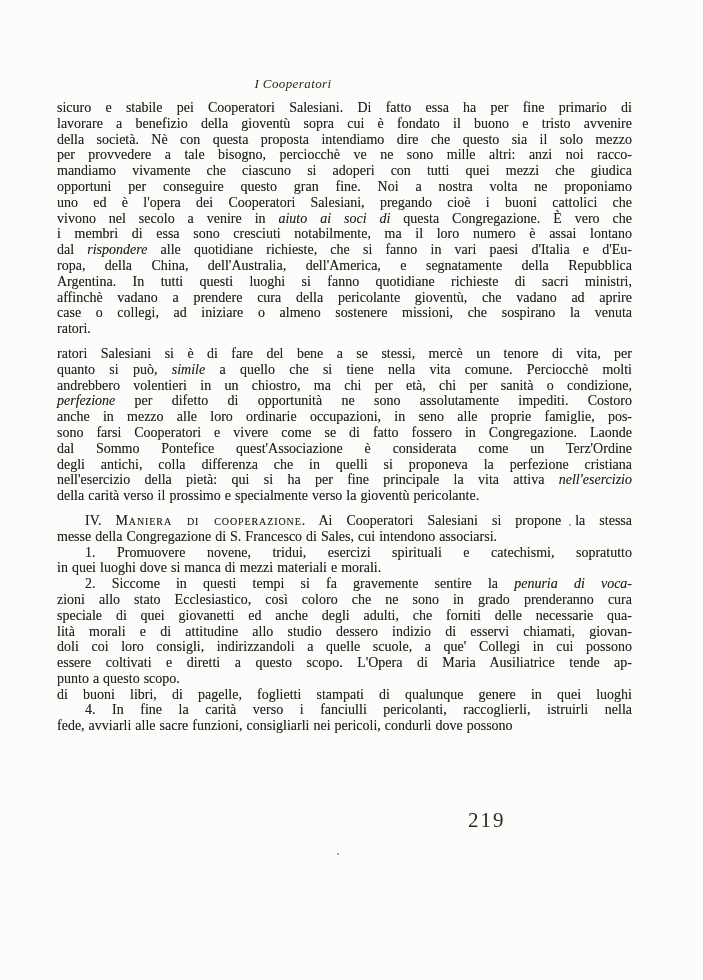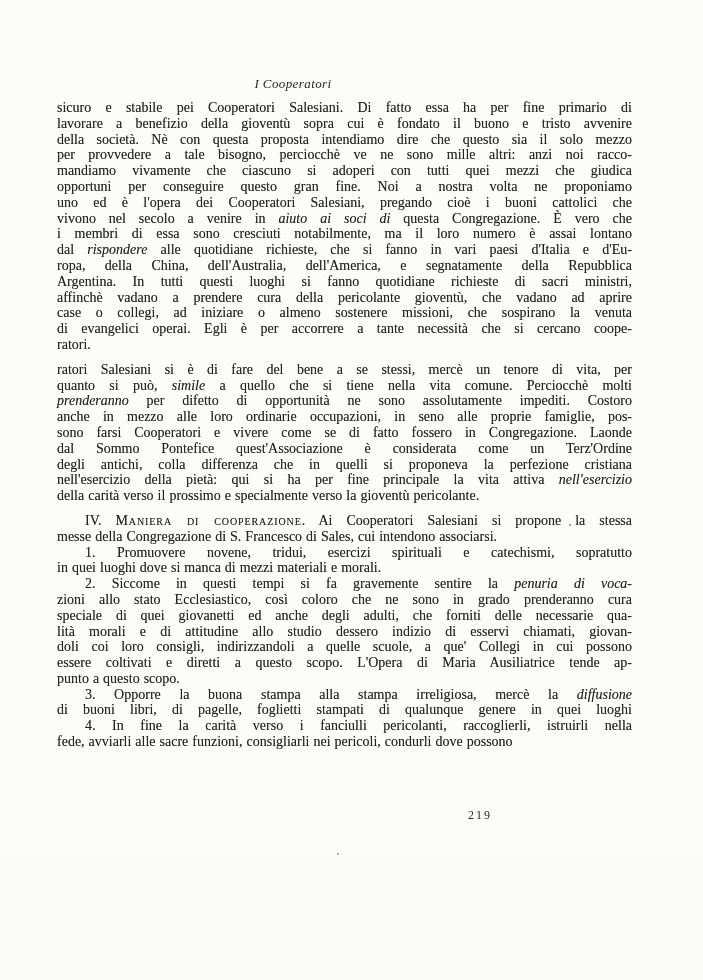--- a/index.html
+++ b/index.html
@@ -49,21 +49,21 @@
   .line.indent { text-indent: 28px; }
   .line i { font-style: italic; margin-top: 27px; }
   .sc {
     font-variant: small-caps;
     letter-spacing: 0.9px;
   }
   .page-number {
     position: absolute;
     top: 808px;
     left: 468px;
-    font-size: 12px;
+    font-size: 21px;
     letter-spacing: 2px;
     color: #2a2824;
   }
   .speck {
     position: absolute;
     background: #8f8f8c;
     border-radius: 50%;
   }
 </style>
 </head>
@@ -82,27 +82,27 @@
         <div class="line">mandiamo vivamente che ciascuno si adoperi con tutti quei mezzi che giudica</div>
         <div class="line">opportuni per conseguire questo gran fine. Noi a nostra volta ne proponiamo</div>
         <div class="line">uno ed è l'opera dei Cooperatori Salesiani, pregando cioè i buoni cattolici che</div>
         <div class="line">vivono nel secolo a venire in <i>aiuto ai soci di</i> questa Congregazione. È vero che</div>
         <div class="line">i membri di essa sono cresciuti notabilmente, ma il loro numero è assai lontano</div>
         <div class="line">dal <i>rispondere</i> alle quotidiane richieste, che si fanno in vari paesi d'Italia e d'Eu-</div>
         <div class="line">ropa, della China, dell'Australia, dell'America, e segnatamente della Repubblica</div>
         <div class="line">Argentina. In tutti questi luoghi si fanno quotidiane richieste di sacri ministri,</div>
         <div class="line">affinchè vadano a prendere cura della pericolante gioventù, che vadano ad aprire</div>
         <div class="line">case o collegi, ad iniziare o almeno sostenere missioni, che sospirano la venuta</div>
-        <div class="line">di evangelici operai. Egli è per accorrere a tante necessità che si cercano coope-</div>
         <div class="line last">ratori.</div>
       </div>
       <div class="para space-before">
         <div class="line">ratori Salesiani si è di fare del bene a se stessi, mercè un tenore di vita, per</div>
         <div class="line">quanto si può, <i>simile</i> a quello che si tiene nella vita comune. Perciocchè molti</div>
-        <div class="line"><i>prenderanno</i> per difetto di opportunità ne sono assolutamente impediti. Costoro</div>
+        <div class="line">andrebbero volentieri in un chiostro, ma chi per età, chi per sanità o condizione,</div>
+        <div class="line"><i>perfezione</i> per difetto di opportunità ne sono assolutamente impediti. Costoro</div>
         <div class="line">anche in mezzo alle loro ordinarie occupazioni, in seno alle proprie famiglie, pos-</div>
         <div class="line">sono farsi Cooperatori e vivere come se di fatto fossero in Congregazione. Laonde</div>
         <div class="line">dal Sommo Pontefice quest'Associazione è considerata come un Terz'Ordine</div>
         <div class="line">degli antichi, colla differenza che in quelli si proponeva la perfezione cristiana</div>
         <div class="line">nell'esercizio della pietà: qui si ha per fine principale la vita attiva <i>nell'esercizio</i></div>
         <div class="line last">della carità verso il prossimo e specialmente verso la gioventù pericolante.</div>
       </div>
       <div class="para space-before">
         <div class="line indent">IV. <span class="sc">Maniera di cooperazione</span>. Ai Cooperatori Salesiani si propone la stessa</div>
         <div class="line last">messe della Congregazione di S. Francesco di Sales, cui intendono associarsi.</div>
@@ -114,21 +114,20 @@
       <div class="para">
         <div class="line indent">2. Siccome in questi tempi si fa gravemente sentire la <i>penuria di voca-</i></div>
         <div class="line">zioni allo stato Ecclesiastico, così coloro che ne sono in grado prenderanno cura</div>
         <div class="line">speciale di quei giovanetti ed anche degli adulti, che forniti delle necessarie qua-</div>
         <div class="line">lità morali e di attitudine allo studio dessero indizio di esservi chiamati, giovan-</div>
         <div class="line">doli coi loro consigli, indirizzandoli a quelle scuole, a que' Collegi in cui possono</div>
         <div class="line">essere coltivati e diretti a questo scopo. L'Opera di Maria Ausiliatrice tende ap-</div>
         <div class="line last">punto a questo scopo.</div>
       </div>
       <div class="para">
-        <div class="line indent">3. Opporre la buona stampa alla stampa irreligiosa, mercè la <i>diffusione</i></div>
         <div class="line">di buoni libri, di pagelle, foglietti stampati di qualunque genere in quei luoghi</div>
       </div>
       <div class="para">
         <div class="line indent">4. In fine la carità verso i fanciulli pericolanti, raccoglierli, istruirli nella</div>
         <div class="line last">fede, avviarli alle sacre funzioni, consigliarli nei pericoli, condurli dove possono</div>
       </div>
     </div>
 
   <div class="page-number">219</div>
 

